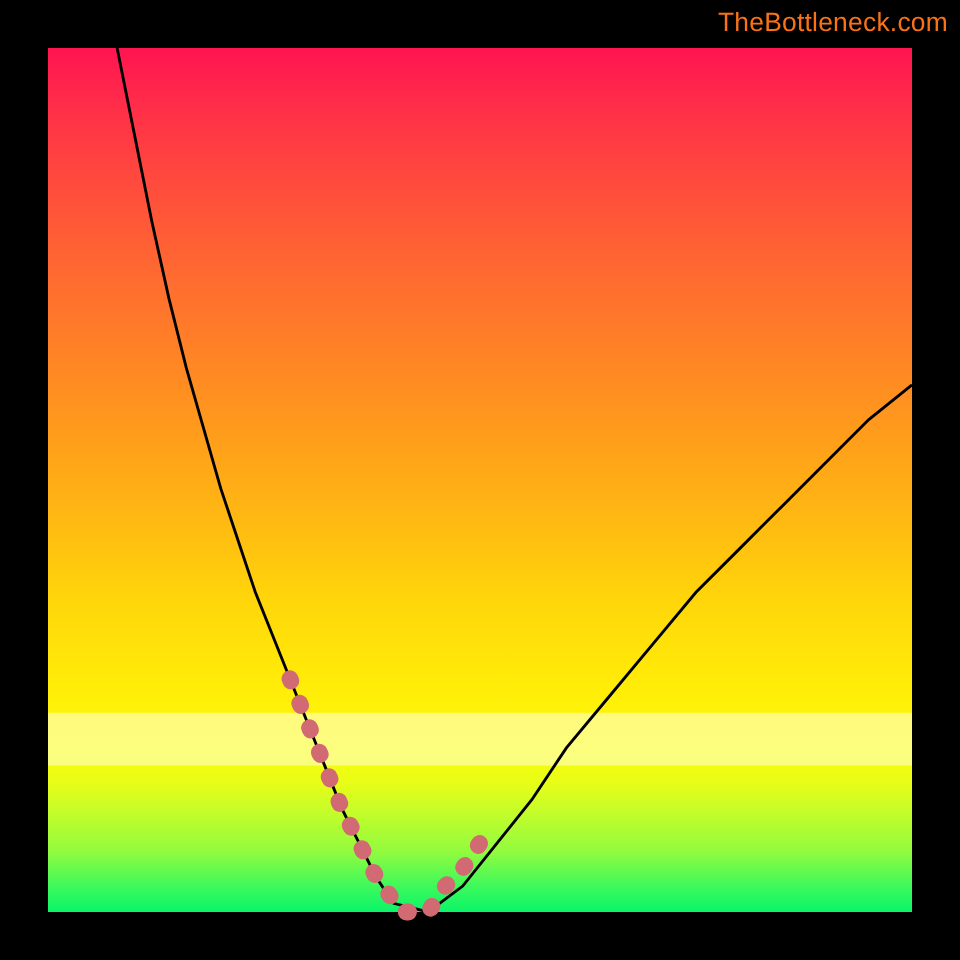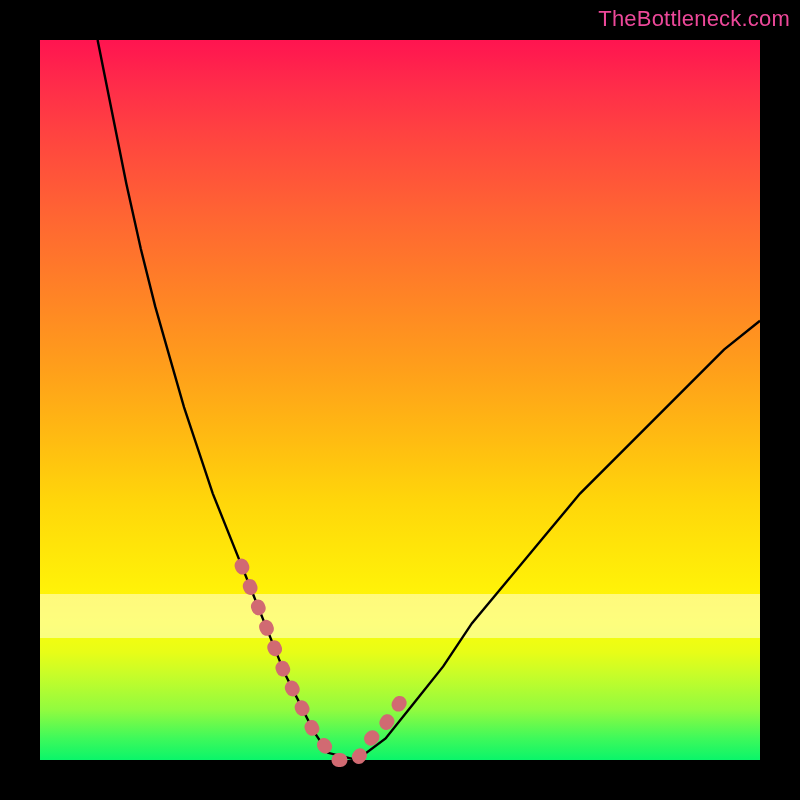--- a/index.html
+++ b/index.html
@@ -50,21 +50,21 @@
   .highlight-band {
     position: absolute;
     left: 0;
     width: 100%;
     background: rgba(255, 255, 220, 0.55);
   }
   .watermark {
     position: absolute;
     top: 6px;
     right: 10px;
-    color: #ec4899;
+    color: #f97316;
     font-size: 22px;
     font-weight: 500;
     letter-spacing: 0.2px;
     user-select: none;
   }
   svg.curve {
     position: absolute;
     left: 0;
     top: 0;
     width: 720px;

